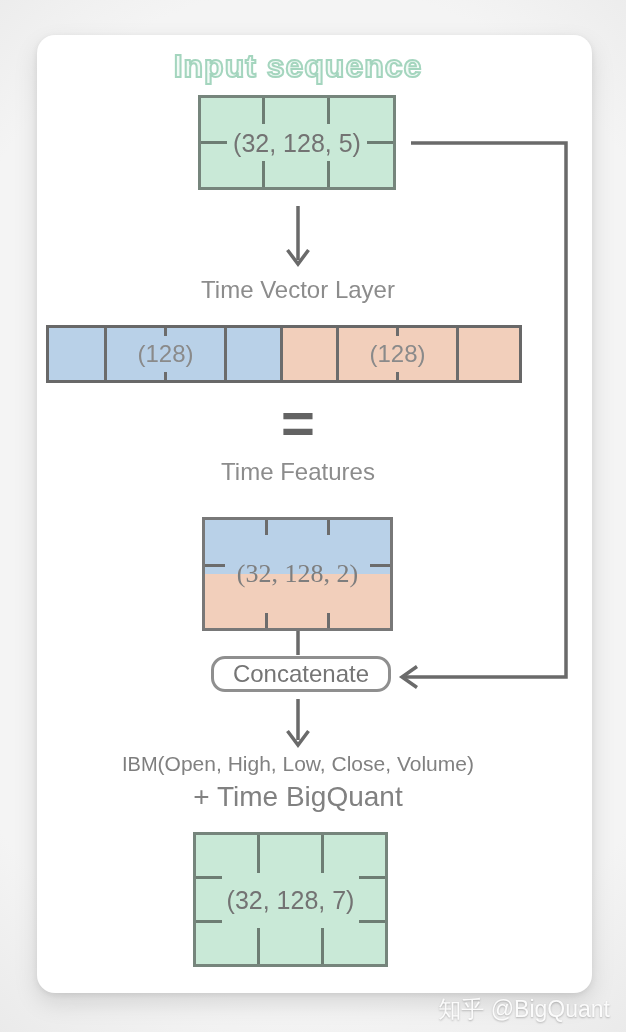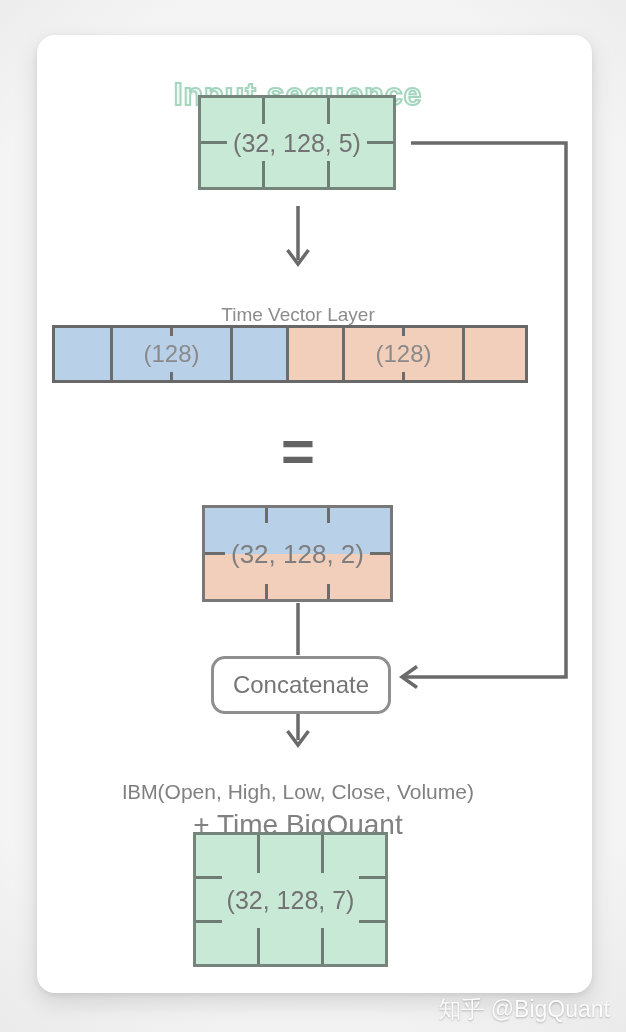--- a/index.html
+++ b/index.html
@@ -4,61 +4,61 @@
 <style>
   * { margin:0; padding:0; box-sizing:border-box; }
   body { font-family:"Liberation Sans", sans-serif; }
   .stage { position:relative; width:626px; height:1032px; overflow:hidden;
            background: radial-gradient(ellipse 120% 90% at 50% 48%, #f4f4f4 55%, #d6d6d6 105%); }
   .card { position:absolute; left:37px; top:35px; width:555px; height:958px;
           background:#ffffff; border-radius:18px;
           box-shadow: 0 10px 24px rgba(0,0,0,.12), 0 2px 6px rgba(0,0,0,.08); }
   .svg-overlay { position:absolute; left:0; top:0; width:626px; height:1032px; pointer-events:none; }
 
-  .center-text { position:absolute; left:0; width:596px; text-align:center;margin-top:28px; }
+  .center-text { position:absolute; left:0; width:596px; text-align:center; }
 
   .title { top:48px; font-size:32px; font-weight:bold; letter-spacing:1px;
            color:#f2faf6; -webkit-text-stroke:2px #a4d5be;
            text-shadow:0 0 1px #a4d5be; }
 
-  .heading { color:#8c8c8c; font-size:19px; }
+  .heading { color:#8c8c8c; font-size:24px; }
   .heading-tvl { top:276px; }
   .heading-tf  { top:458px; }
 
   .equals { top:394px; font-size:58px; font-weight:bold; color:#636363; line-height:1; }
 
   .box { position:absolute; border:3px solid #76857c; }
   .mint-box { background:#c9e9d7; }
   .input-box  { left:198px; top:95px;  width:198px; height:95px; }
   .output-box { left:193px; top:832px; width:195px; height:135px; }
 
   .tick { position:absolute; background:#6d7d73; }
   .tick-dark { background:#6c6c6c; }
 
   .box-label { position:absolute; left:0; right:0; top:50%; transform:translateY(-50%);
                text-align:center; color:#737373; font-size:25px; }
 
-  .bar { position:absolute; left:52px; top:325px; width:476px; height:58px;
+  .bar { position:absolute; left:46px; top:325px; width:476px; height:58px;
          display:flex; border:3px solid #686868; }
   .cell { position:relative; height:100%; }
   .cell-div { border-right:3px solid #6c6c6c; }
   .cell-blue { background:#b9d1e8; }
   .cell-pink { background:#f2cfbb; }
   .cell-label { position:absolute; inset:0; display:flex; align-items:center;
                 justify-content:center; font-size:24px; color:#8a8a8a; }
   .cell-tick-top { position:absolute; top:0; left:50%; margin-left:-1.5px; width:3px; height:8px; background:#6c6c6c; }
   .cell-tick-bot { position:absolute; bottom:0; left:50%; margin-left:-1.5px; width:3px; height:8px; background:#6c6c6c; }
 
-  .tf-box { left:202px; top:505px; width:191px; height:97px; border-color:#787878; }
+  .tf-box { left:202px; top:517px; width:191px; height:114px; border-color:#787878;font-family:Liberation Serif, serif; }
   .half { width:100%; height:50%; }
   .half-blue { background:#b9d1e8; }
   .half-pink { background:#f2cfbb; }
   .tf-box .box-label { color:#7e7e7e; font-size:26px; }
 
-  .pill { position:absolute; left:211px; top:656px; width:180px; height:58px;
+  .pill { position:absolute; left:211px; top:656px; width:180px; height:36px;
           border:3px solid #8f8f8f; border-radius:14px; background:#fff;
           display:flex; align-items:center; justify-content:center;
           font-size:24px; color:#757575; }
 
   .caption1 { top:752px; color:#818181; font-size:21px; }
   .caption1 .big { font-size:20px; color:#7d7d7d; }
   .caption2 { top:781px; color:#818181; font-size:28px; }
 
   .watermark { position:absolute; right:16px; top:994px; font-size:23px;
                color:#fbfbfb; text-shadow:0 1px 2px rgba(0,0,0,0.25); }
@@ -107,20 +107,21 @@
     <div class="cell cell-pink cell-div" style="width:120px;">
       <div class="cell-tick-top"></div>
       <div class="cell-tick-bot"></div>
       <div class="cell-label">(128)</div>
     </div>
     <div class="cell cell-pink" style="width:60px;"></div>
   </div>
 
   <div class="center-text equals">=</div>
 
+  <div class="center-text heading heading-tf">Time Features</div>
 
   <div class="box tf-box">
     <div class="half half-blue"></div>
     <div class="half half-pink"></div>
     <div class="tick tick-dark" style="left:60px; top:0; width:3px; height:15px;"></div>
     <div class="tick tick-dark" style="left:122px; top:0; width:3px; height:15px;"></div>
     <div class="tick tick-dark" style="left:60px; bottom:0; width:3px; height:15px;"></div>
     <div class="tick tick-dark" style="left:122px; bottom:0; width:3px; height:15px;"></div>
     <div class="tick tick-dark" style="left:0; top:44px; width:20px; height:3px;"></div>
     <div class="tick tick-dark" style="right:0; top:44px; width:20px; height:3px;"></div>

